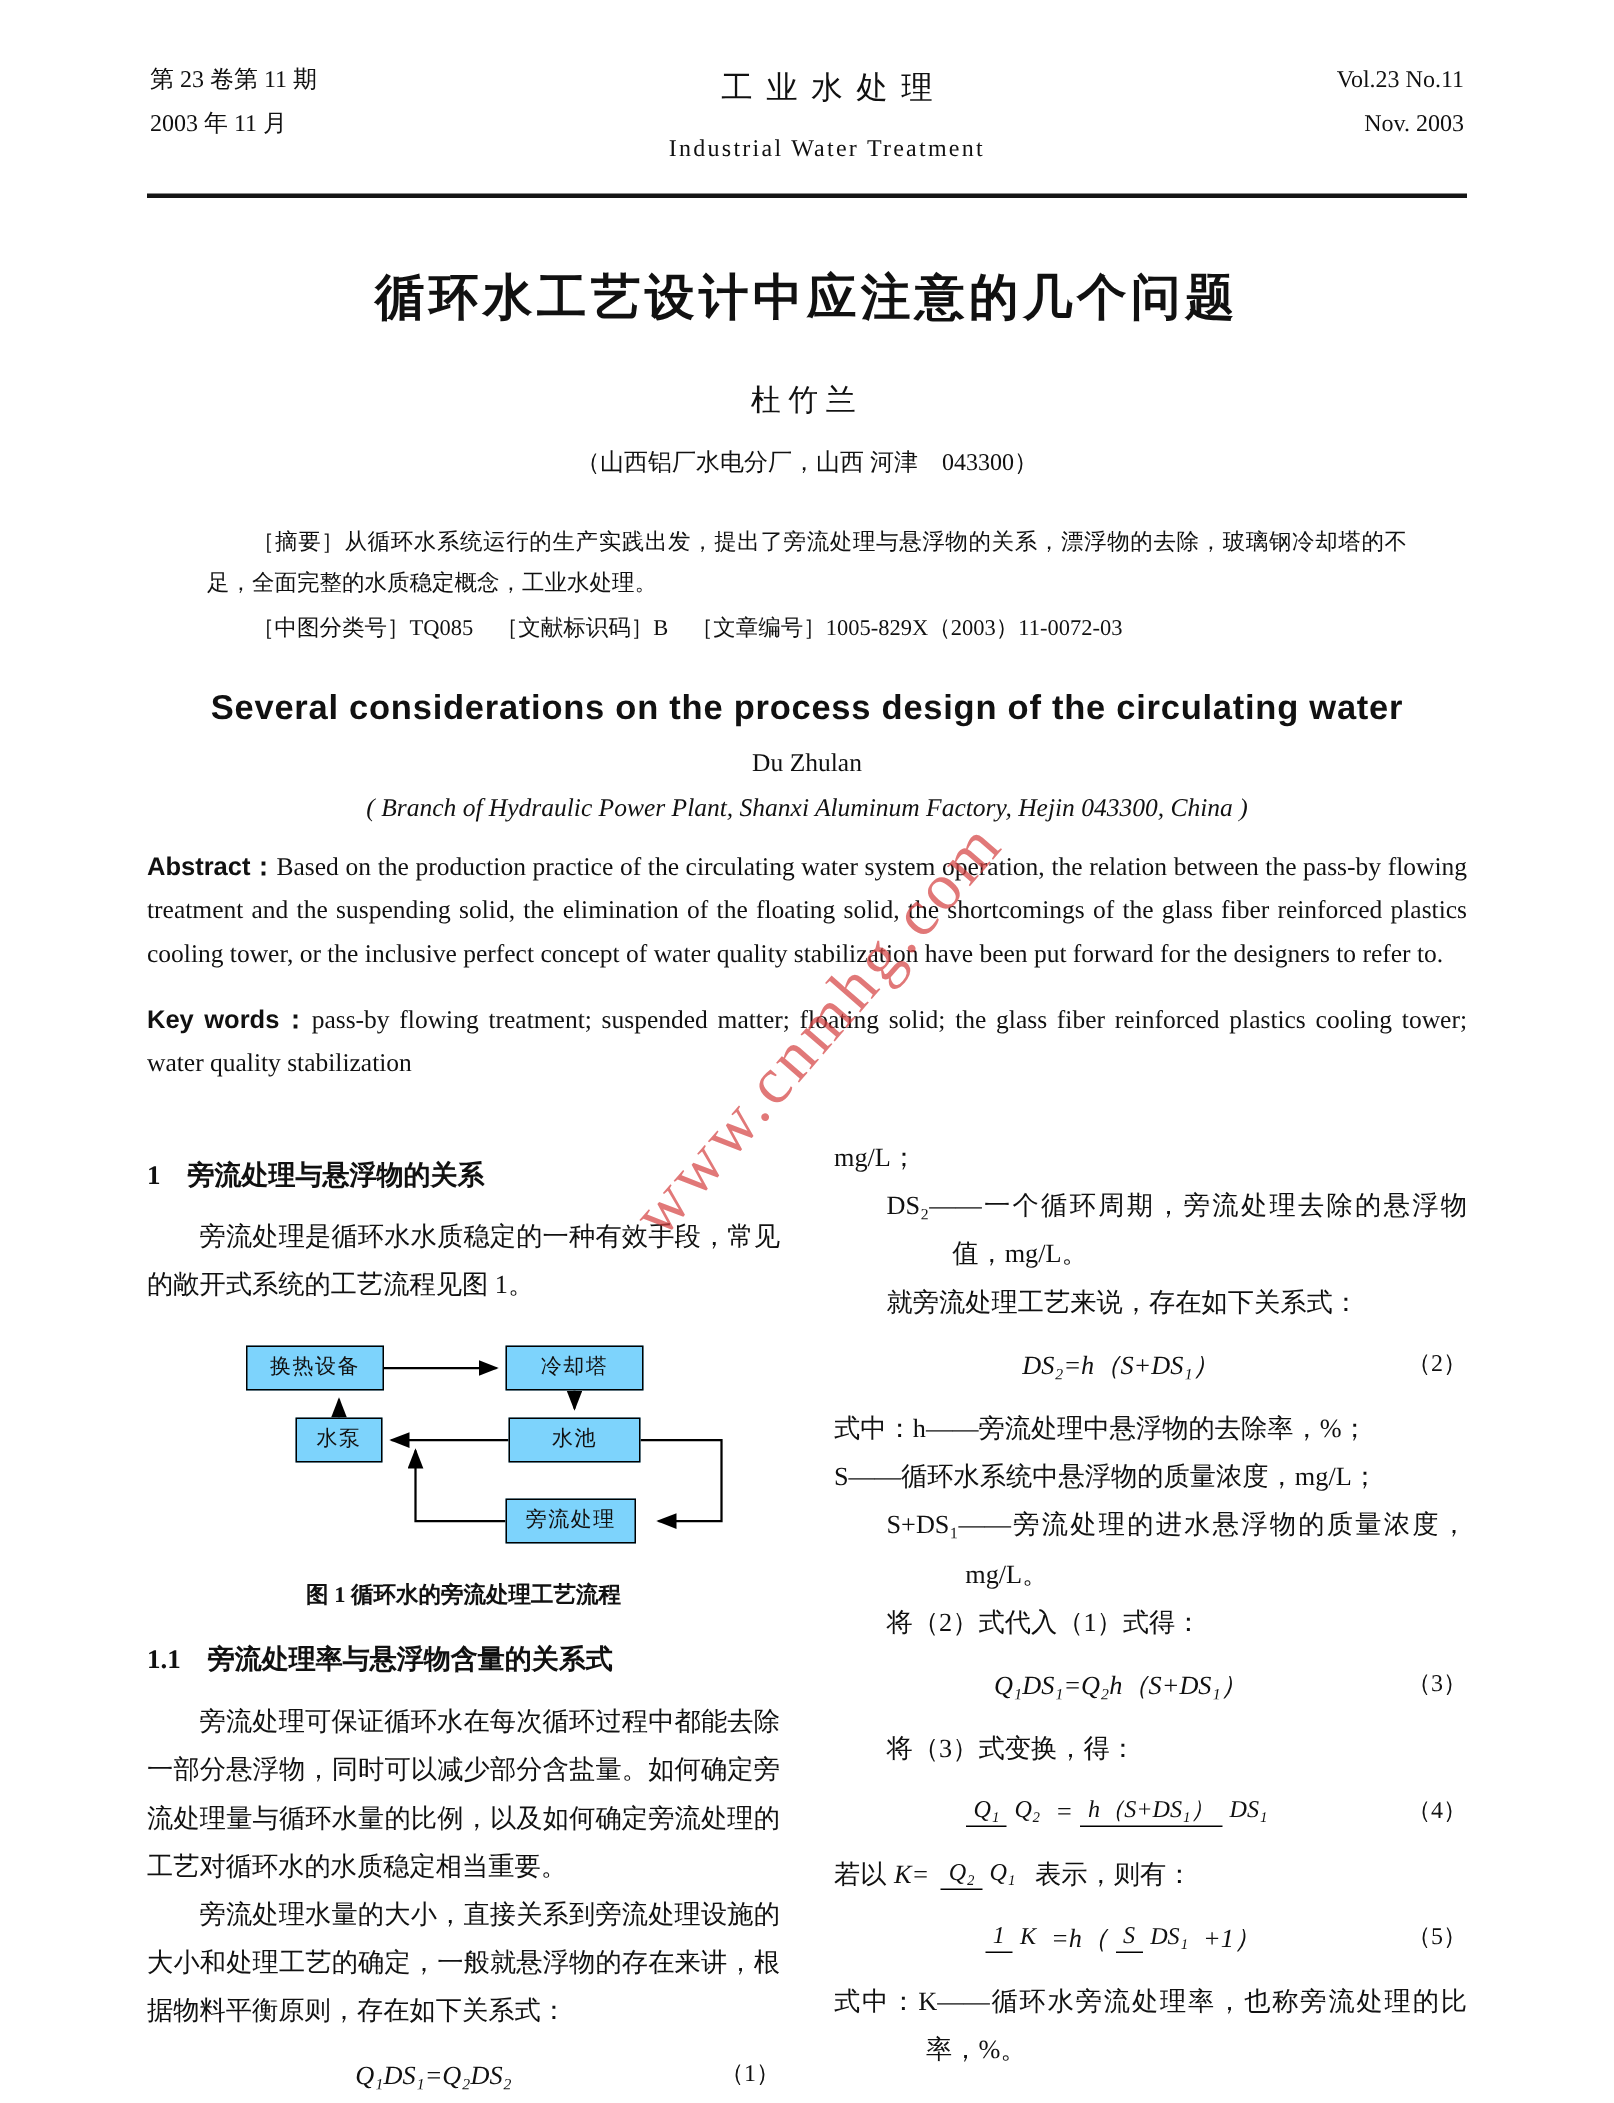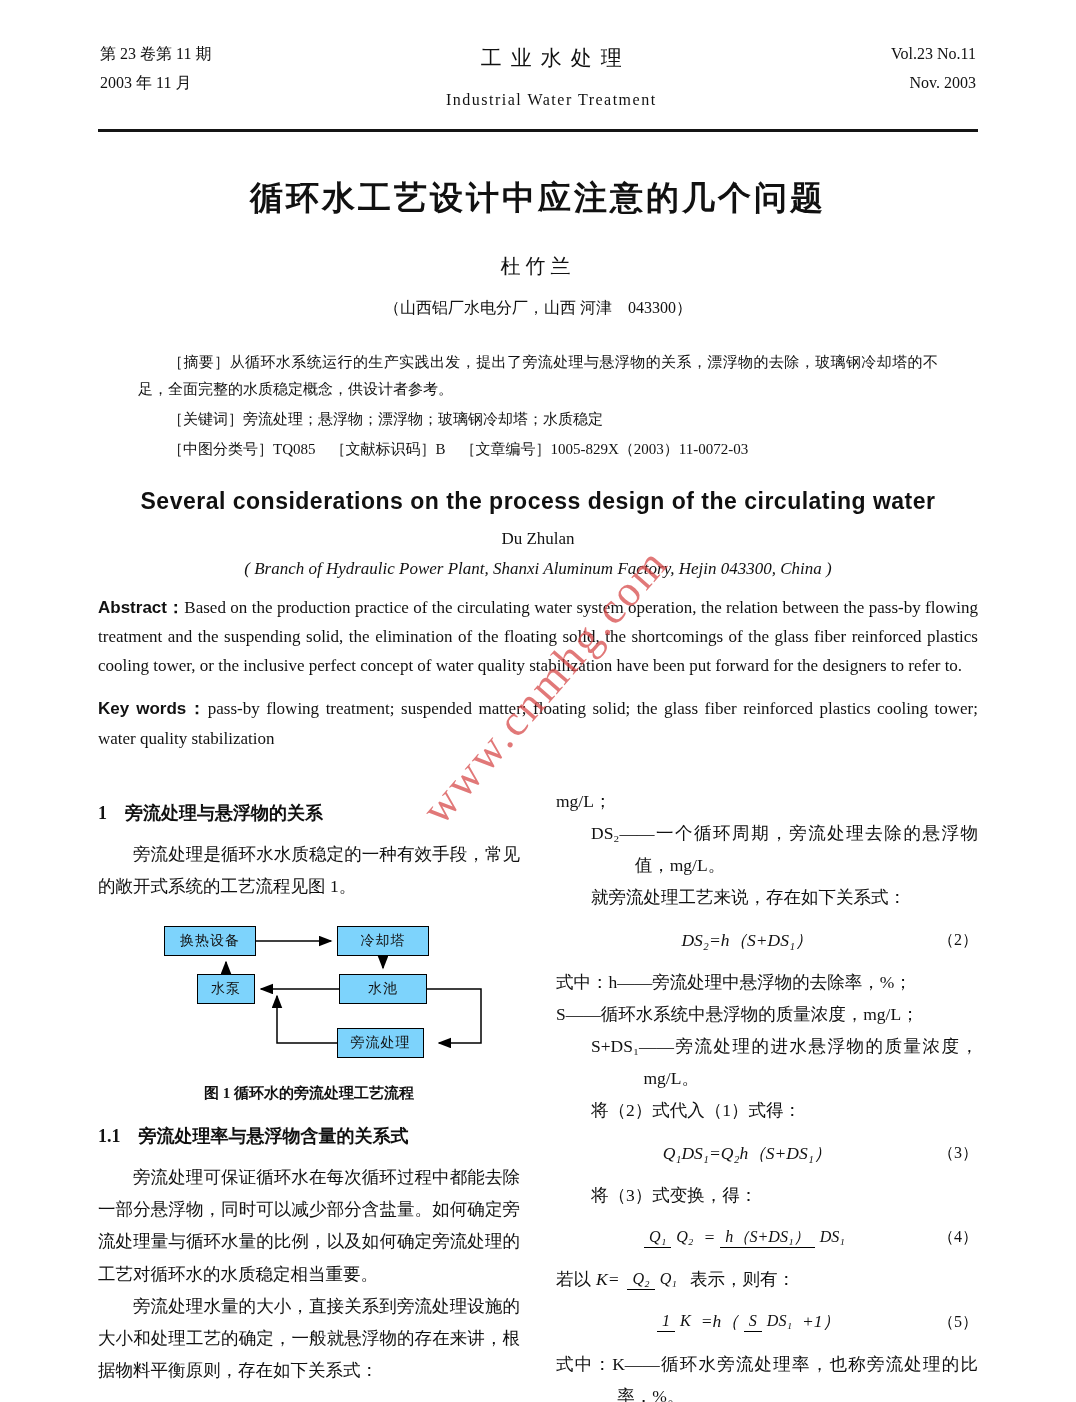--- a/index.html
+++ b/index.html
@@ -88,22 +88,21 @@
       <div>Vol.23 No.11</div>
       <div>Nov. 2003</div>
     </div>
   </header>
 
   <h1 class="title">循环水工艺设计中应注意的几个问题</h1>
   <div class="author">杜竹兰</div>
   <div class="affil">（山西铝厂水电分厂，山西 河津　043300）</div>
 
   <div class="cn-abs">
-    <p>［摘要］从循环水系统运行的生产实践出发，提出了旁流处理与悬浮物的关系，漂浮物的去除，玻璃钢冷却塔的不足，全面完整的水质稳定概念，供设计者参考。</p>
-    <p>［关键词］旁流处理；悬浮物；漂浮物；玻璃钢冷却塔；水质稳定</p>
+    <p>［摘要］从循环水系统运行的生产实践出发，提出了旁流处理与悬浮物的关系，漂浮物的去除，玻璃钢冷却塔的不足，全面完整的水质稳定概念，工业水处理。</p>
     <p>［中图分类号］TQ085　［文献标识码］B　［文章编号］1005-829X（2003）11-0072-03</p>
   </div>
 
   <h2 class="en-title">Several  considerations  on  the  process  design  of  the  circulating  water</h2>
   <div class="en-author">Du  Zhulan</div>
   <div class="en-affil">( Branch of Hydraulic Power Plant, Shanxi Aluminum Factory, Hejin 043300, China )</div>
 
   <p class="en-abs">
     <span class="lbl">Abstract：</span><span>Based on the production practice of the circulating water system operation, the relation between the pass-by flowing treatment and the suspending solid, the elimination of the floating solid, the shortcomings of the glass fiber reinforced plastics cooling tower, or the inclusive perfect concept of water quality stabilization have been put forward for the designers to refer to.</span>
   </p>

